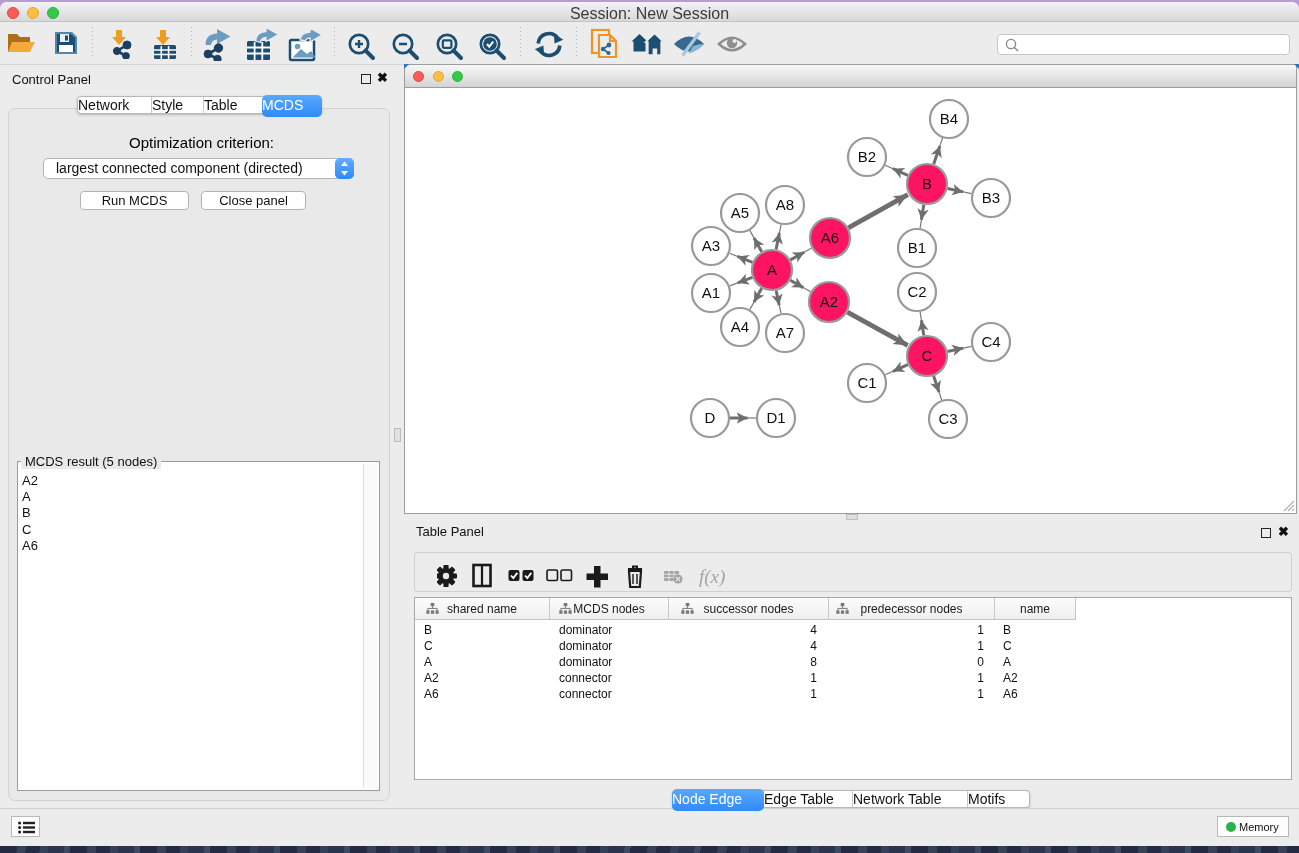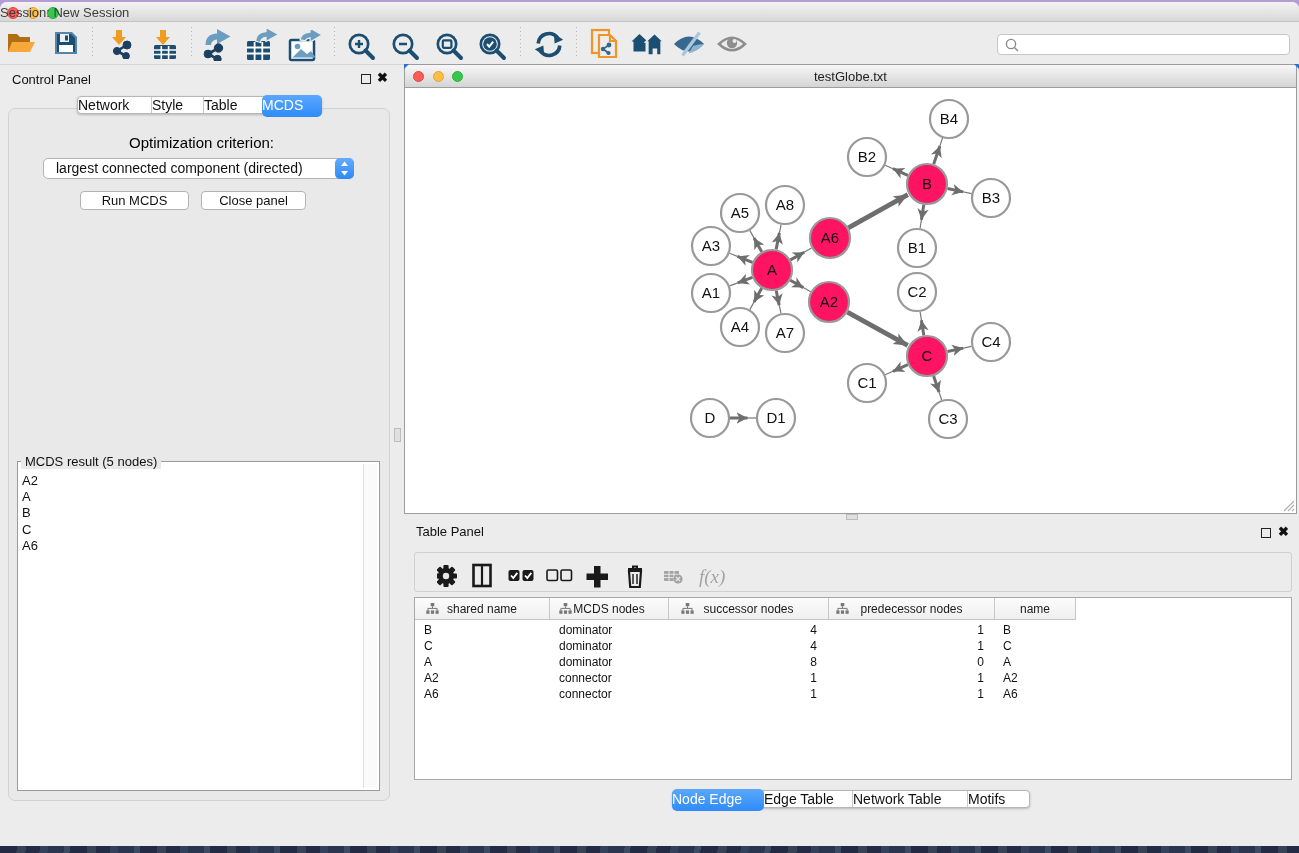--- a/index.html
+++ b/index.html
@@ -1,20 +1,20 @@
 <!DOCTYPE html>
 <html><head><meta charset="utf-8"><style>
 *{margin:0;padding:0;box-sizing:border-box}
 html,body{width:1299px;height:853px;overflow:hidden}
 body{background:#2a3650;font-family:"Liberation Sans",sans-serif}
 #desk{position:absolute;inset:0;background:repeating-linear-gradient(93deg,#232c44 0 14px,#33415c 14px 22px,#2a3550 22px 38px,#3c4a63 38px 44px,#222b43 44px 61px,#384257 61px 70px)}
 #ptop{position:absolute;top:0;left:0;width:1299px;height:10px;background:#b49cd5}
 #win{position:absolute;top:2px;left:0;width:1299px;height:844px;background:#ececec;border-radius:7px 7px 0 0;overflow:hidden}
 #titlebar{position:absolute;top:0;left:0;right:0;height:20px;background:linear-gradient(#f3f3f3,#d8d8d8);border-bottom:1px solid #c3c3c3}
-#title{position:absolute;top:3px;width:100%;text-align:left;font-size:13px;color:#3c3c3c}
+#title{position:absolute;top:3px;width:100%;text-align:center;font-size:16px;color:#3c3c3c}
 .tl{position:absolute;top:5px;width:12px;height:12px;border-radius:50%}
 #toolbar{position:absolute;top:20px;left:0;right:0;height:43px;background:#ececec;border-bottom:1px solid #d6d6d6}
 .sep{position:absolute;top:5px;height:32px;width:1px;background-image:linear-gradient(#b5b5b5 33%,rgba(0,0,0,0) 0%);background-size:1px 4px}
 .tbi{position:absolute;top:3px}
 #search{position:absolute;left:997px;top:12px;width:293px;height:21px;background:#fff;border:1px solid #c6c6c6;border-radius:4px}
 
 #lp{position:absolute;left:0;top:61px;width:403px;bottom:38px}
 #lphead{position:absolute;left:12px;top:9px;font-size:13px;color:#111}
 .fltbtn{position:absolute;top:8px;width:10px;height:10px;border:1.6px solid #222}
 .xbtn{position:absolute;top:5px;font-size:13px;font-weight:bold;color:#111}
@@ -201,21 +201,20 @@
    <div id="mcdstitle">MCDS result (5 nodes)</div>
    <div id="mcdslist">A2<br>A<br>B<br>C<br>A6</div>
    <div id="mcdssb"></div>
  </div>
 </div>
 <div id="nw">
  <div id="nwtb">
   <div class="tl" style="left:8px;top:6px;width:11px;height:11px;background:#fc5b57;border:0.5px solid #e2463d"></div>
   <div class="tl" style="left:28px;top:6px;width:11px;height:11px;background:#fdbe41;border:0.5px solid #e1a33e"></div>
   <div class="tl" style="left:47px;top:6px;width:11px;height:11px;background:#35c94a;border:0.5px solid #2dad40"></div>
-  <div id="nwtitle">testGlobe.txt</div>
  </div>
  <div id="canvas">
         <svg id="gsvg" style="position:absolute;left:1px;top:24px" width="891" height="426" viewBox="0 0 891 426">
 <defs>
 <marker id="ah" markerUnits="userSpaceOnUse" markerWidth="14" markerHeight="13" refX="11" refY="6.5" orient="auto">
               <path d="M0 0.8 L11 6.5 L0 12.2 L3 6.5 z" fill="#6e6e6e"></path>
             </marker>
 <marker id="ah2" markerUnits="userSpaceOnUse" markerWidth="17" markerHeight="15" refX="14" refY="7.5" orient="auto">
               <path d="M0 1.5 L14 7.5 L0 13.5 L3.4 7.5 z" fill="#6e6e6e"></path>
             </marker>
@@ -440,15 +439,30 @@
           <span style="width:62px">Motifs</span>
   </div>
  </div>
 </div>
 <svg style="position:absolute;left:1294px;top:62px;z-index:5" width="6" height="6" viewBox="0 0 8 8">
       <path d="M8 0 L0 0 L8 8 z" fill="#2e6ed0"></path>
     </svg>
 <svg style="position:absolute;left:404px;top:62px;z-index:5" width="5" height="5" viewBox="0 0 8 8">
       <path d="M0 0 L8 0 L0 8 z" fill="#2e6ed0"></path>
     </svg>
+<div id="status">
+ <div id="listbtn">
+        <svg width="17" height="13" viewBox="0 0 17 13" style="position:absolute;left:6px;top:4px">
+          <g fill="#222">
+            <circle cx="1.6" cy="2" r="1.6"></circle>
+            <circle cx="1.6" cy="6.5" r="1.6"></circle>
+            <circle cx="1.6" cy="11" r="1.6"></circle>
+            <rect x="5" y="0.8" width="12" height="2.4"></rect>
+            <rect x="5" y="5.3" width="12" height="2.4"></rect>
+            <rect x="5" y="9.8" width="12" height="2.4"></rect>
+          </g>
+        </svg>
+      </div>
+ <div id="membtn"><span style="display:inline-block;width:10px;height:10px;border-radius:50%;background:#28b44c;margin:5px 3px -1px 8px"></span>Memory</div>
+</div>
 </div>
 <div style="position:absolute;left:394px;top:428px;width:7px;height:14px;background:#e0e0e0;border:1px solid #bdbdbd"></div>
 <div style="position:absolute;left:846px;top:514px;width:12px;height:6px;background:#e0e0e0;border:1px solid #bdbdbd"></div>
 
 </body></html>

